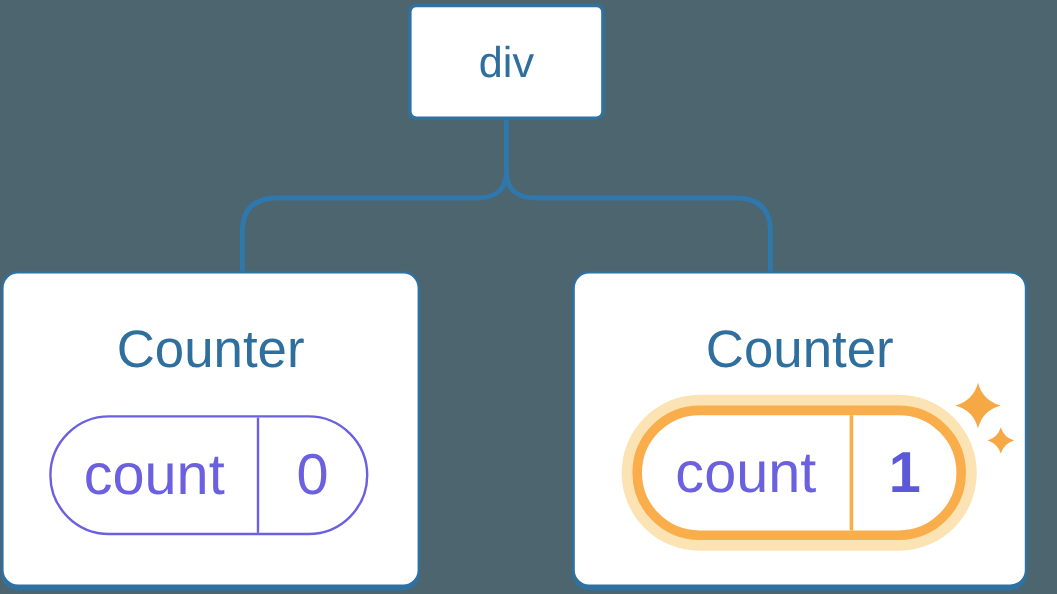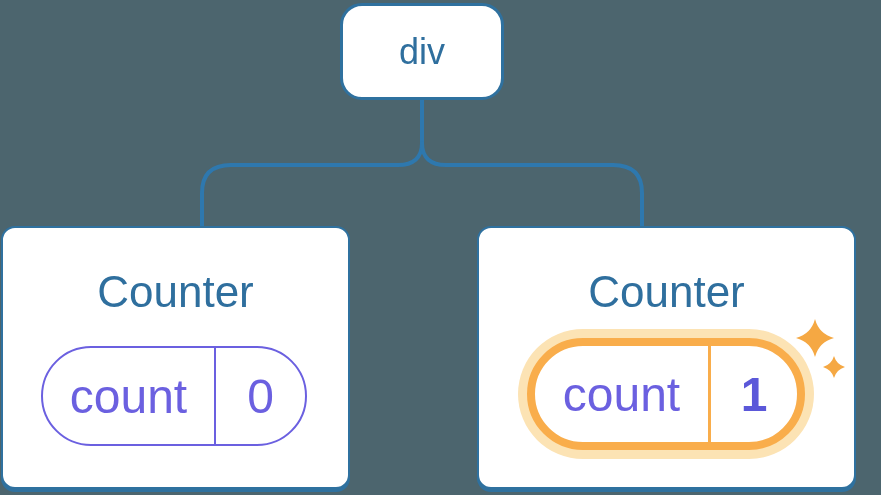--- a/index.html
+++ b/index.html
@@ -11,21 +11,21 @@
   html,body{margin:0;padding:0;background:#222;}
   .stage{
     position:relative;width:881px;height:495px;overflow:hidden;
     background:var(--background);
     font-family:"Liberation Sans", sans-serif;
   }
   .connector{position:absolute;left:0;top:0;width:881px;height:495px;}
   .node-root{
     position:absolute;left:340px;top:3px;width:164px;height:97px;
     box-sizing:border-box;background:var(--card-bg);
-    border:3px solid var(--blue-border);border-radius:22px;
+    border:3px solid var(--blue-border);border-radius:7px;
     display:flex;align-items:center;justify-content:center;
   }
   .node-root-label{color:var(--blue-text);font-size:36px;font-weight:500;}
   .card{
     position:absolute;top:226px;height:263px;box-sizing:border-box;
     background:var(--card-bg);border:2.5px solid var(--blue-border);
     border-radius:14px;box-shadow:0 3px 0 var(--blue-border);
   }
   .card-left{left:1px;width:349px;}
   .card-right{left:477px;width:379px;}

